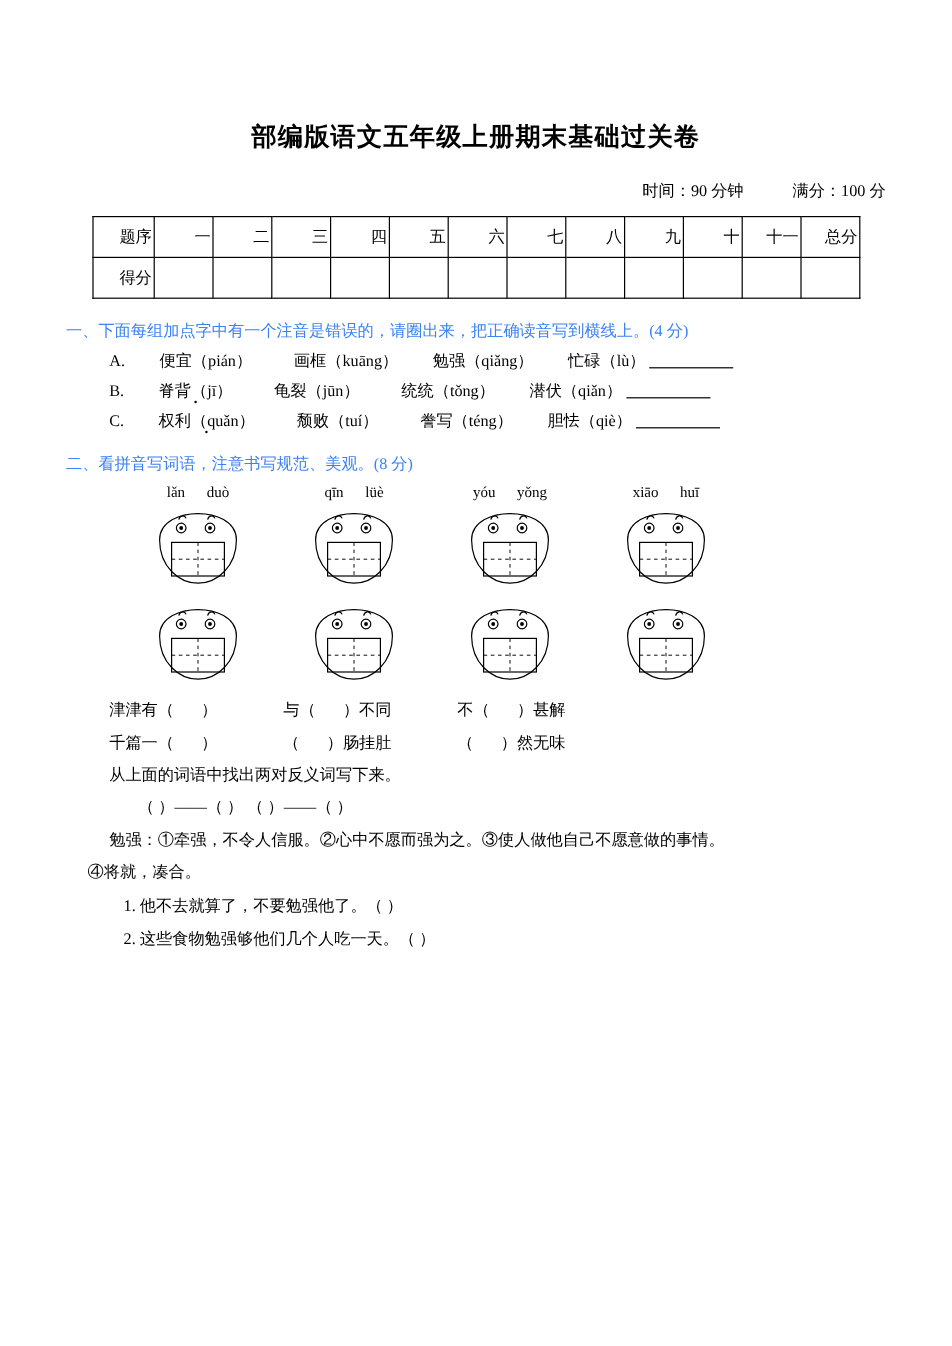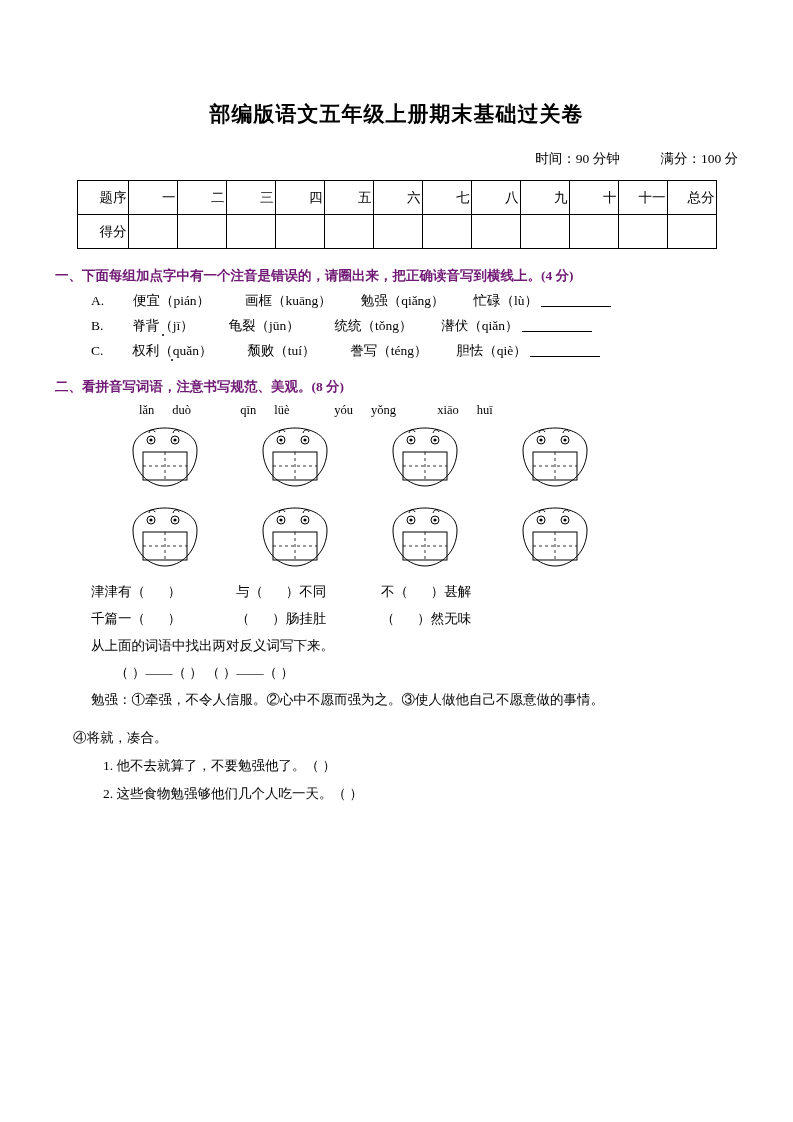--- a/index.html
+++ b/index.html
@@ -51,23 +51,23 @@
     font-size: 13.5px;
     vertical-align: middle;
   }
   table.score-table td.head-cell {
     width: 46px;
   }
   table.score-table td.lab {
     width: 48px;
   }
   .section-title {
-    color: #701a75;
-    font-size: 13.5px;
-    font-weight: bold;
+    color: #3b82f6;
+    font-size: 13.5px;
+    font-weight: normal;
     margin: 18px 0 7px 0;
   }
   .q-line {
     font-size: 13.5px;
     margin: 7px 0 7px 36px;
     white-space: nowrap;
   }
   .q-line .blank {
     display: inline-block;
     border-bottom: 1px solid #000;
@@ -89,20 +89,21 @@
     height: 2px;
     border-radius: 50%;
     background: #000;
     transform: translateX(-50%);
   }
 
   
   .pinyin-row {
     margin-left: 60px;
     display: flex;
+    gap: 30px;
     font-size: 12.5px;
     font-family: "Liberation Serif", serif;
   }
   .pinyin-cell {
     width: 100px;
     text-align: center;
     letter-spacing: 0px;
   }
   .pinyin-cell span { display: inline-block; }
   .pinyin-cell .w1 { margin-right: 18px; }
@@ -132,21 +133,21 @@
   .anti-line {
     font-size: 13.5px;
     margin: 9px 0 9px 60px;
   }
   .body-line {
     font-size: 13.5px;
     margin: 9px 0 9px 36px;
   }
   .body-line2 {
     font-size: 13.5px;
-    margin: 20px 0 9px 18px;
+    margin: 9px 0 9px 18px;
   }
   .sub-item {
     font-size: 13.5px;
     margin: 10px 0 10px 48px;
   }
 </style>
 </head>
 <body>
 
 <div class="page">

